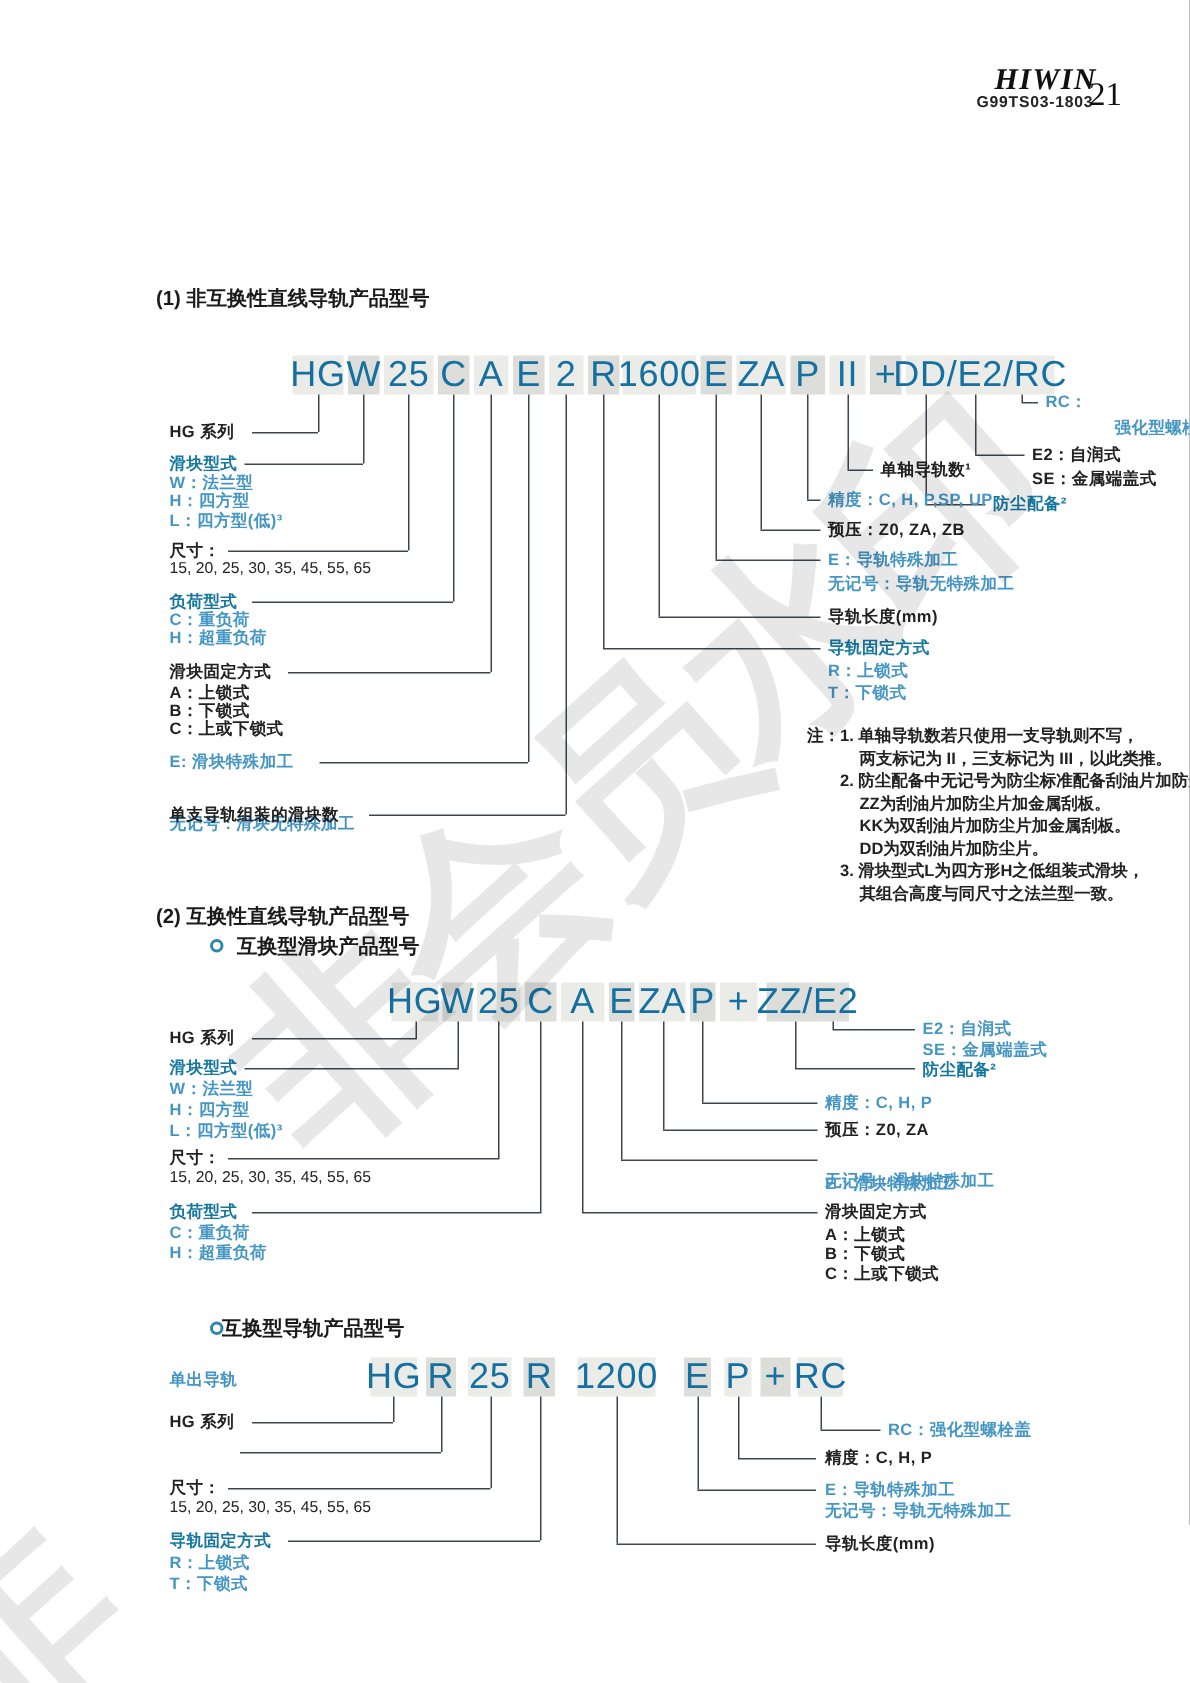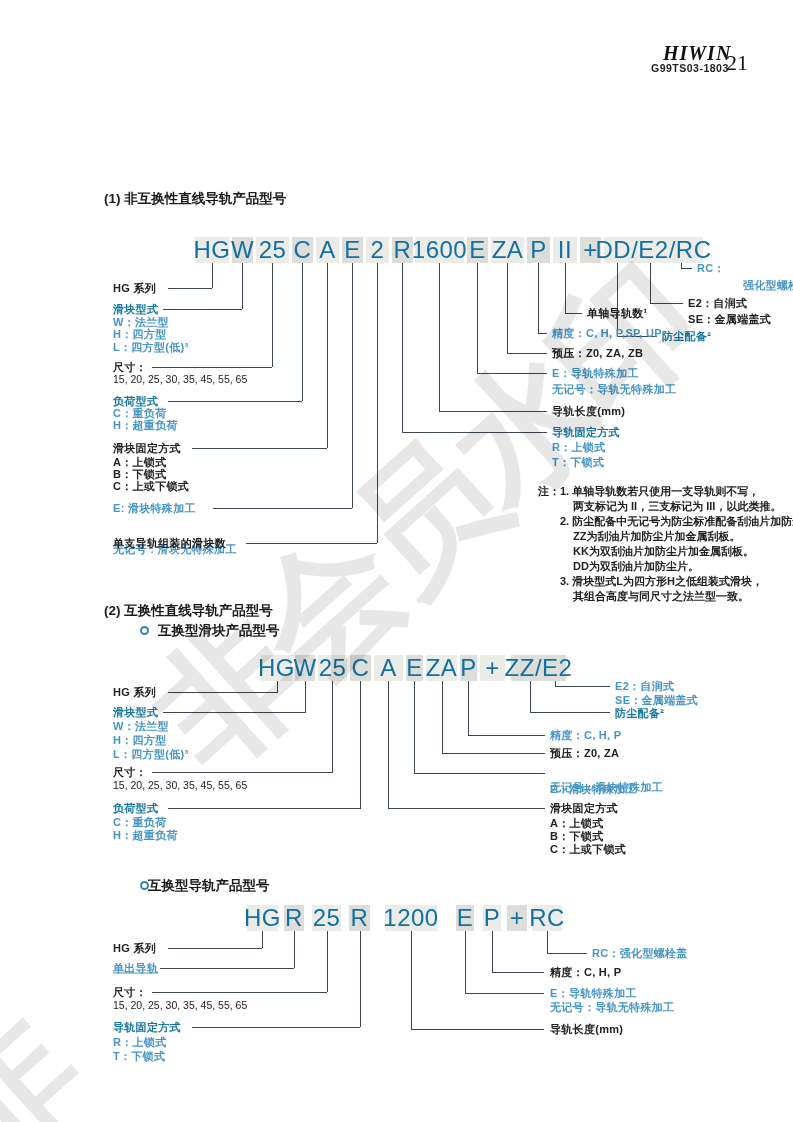--- a/index.html
+++ b/index.html
@@ -202,21 +202,21 @@
       <div class="hl" style="left: 192px; top: 1027px; width: 168px;"></div>
       <div class="vl" style="left: 547px; top: 931px; height: 22px;"></div>
       <div class="hl" style="left: 547px; top: 953px; width: 40px;"></div>
       <div class="vl" style="left: 492px; top: 931px; height: 41px;"></div>
       <div class="hl" style="left: 492px; top: 972px; width: 52px;"></div>
       <div class="vl" style="left: 465px; top: 931px; height: 62px;"></div>
       <div class="hl" style="left: 465px; top: 993px; width: 79px;"></div>
       <div class="vl" style="left: 411px; top: 931px; height: 98px;"></div>
       <div class="hl" style="left: 411px; top: 1029px; width: 133px;"></div>
       <div class="lbl k" style="left: 113px; top: 948px;">HG 系列</div>
-      <div class="lbl t2" style="left: 113px; top: 968px; text-decoration: underline;">单出导轨</div>
+      <div class="lbl t2" style="left: 113px; top: 920px;">单出导轨</div>
       <div class="lbl k" style="left: 113px; top: 992px;">尺寸：</div>
       <div class="lbl k small" style="left: 113px; top: 1005px;">15, 20, 25, 30, 35, 45, 55, 65</div>
       <div class="lbl t1" style="left: 113px; top: 1027px;">导轨固定方式</div>
       <div class="lbl t2" style="left: 113px; top: 1042px;">R：上锁式</div>
       <div class="lbl t2" style="left: 113px; top: 1056px;">T：下锁式</div>
       <div class="lbl t2" style="left: 592px; top: 953px;">RC：强化型螺栓盖</div>
       <div class="lbl k" style="left: 550px; top: 972px;">精度：C, H, P</div>
       <div class="lbl t2" style="left: 550px; top: 993px;">E：导轨特殊加工</div>
       <div class="lbl t2" style="left: 550px; top: 1007px;">无记号：导轨无特殊加工</div>
       <div class="lbl k" style="left: 550px; top: 1029px;">导轨长度(mm)</div>

